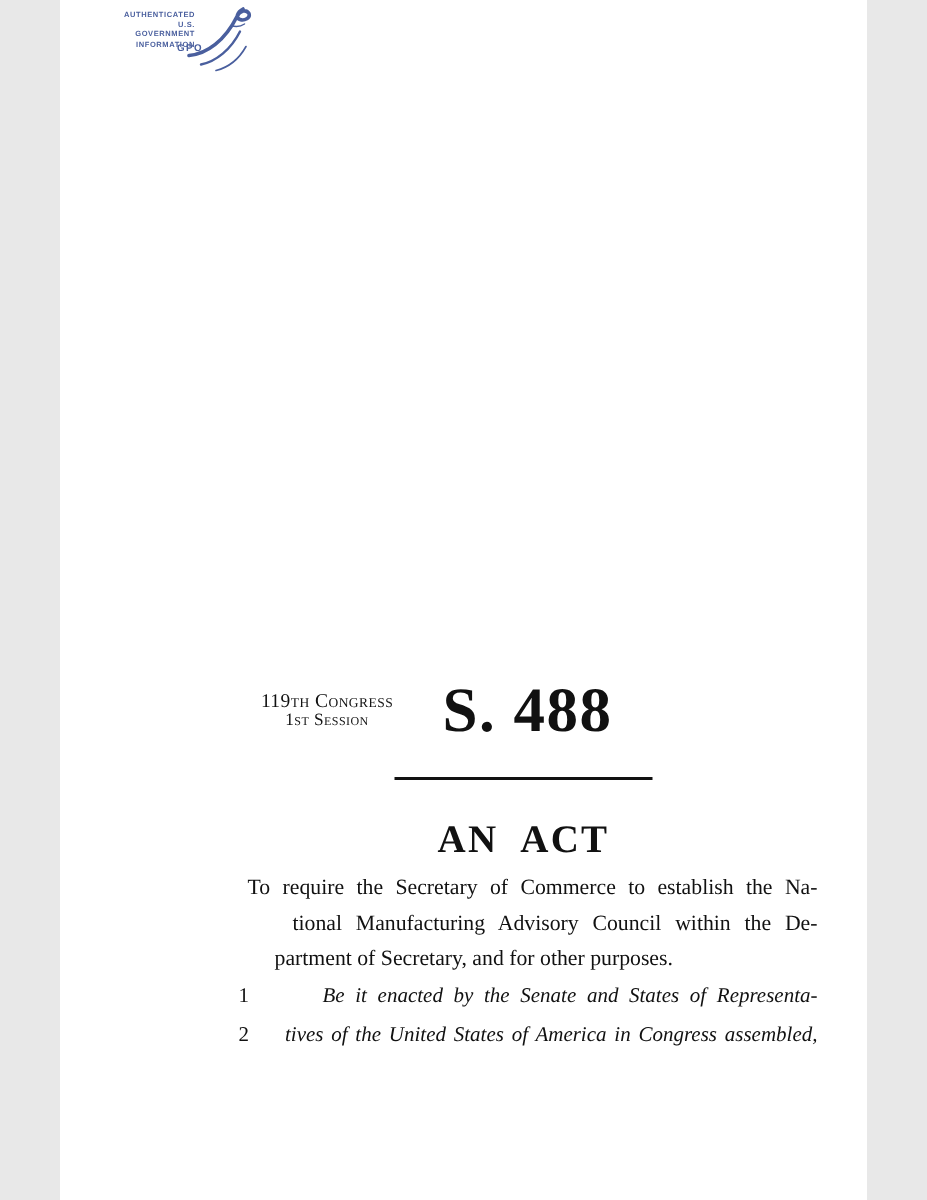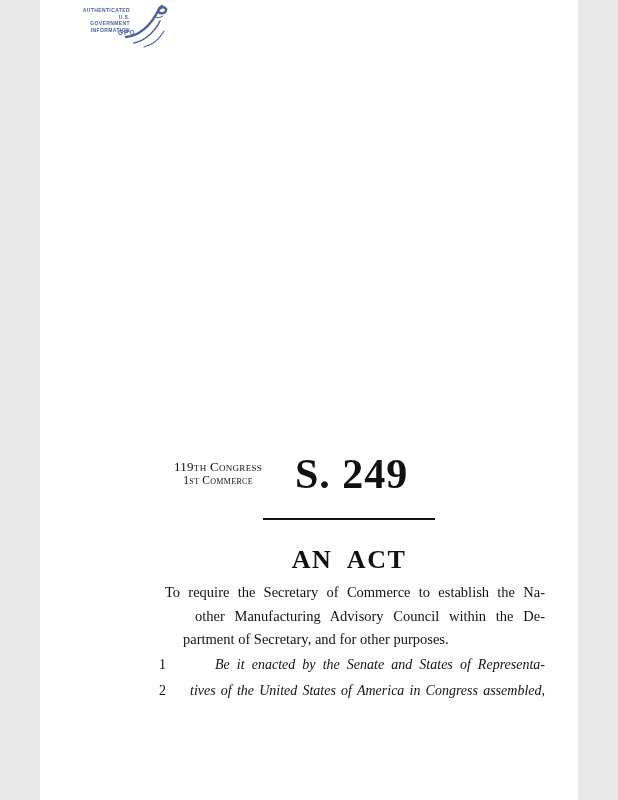--- a/index.html
+++ b/index.html
@@ -152,32 +152,32 @@
     <svg class="seal-eagle" width="44" height="46" viewBox="0 0 44 46" fill="none">
       <path d="M2 34 C14 33 26 24 34 8 C36 4 40 3 42 6 C43 9 39 11 36 10 C33 9 34 5 38 3" stroke="#4a5f9e" stroke-width="2.4" stroke-linecap="round" fill="none"></path>
       <path d="M10 40 C20 38 30 30 36 18" stroke="#4a5f9e" stroke-width="1.6" stroke-linecap="round" fill="none"></path>
       <path d="M20 44 C28 42 35 37 40 28" stroke="#4a5f9e" stroke-width="1.1" stroke-linecap="round" fill="none"></path>
       <path d="M30 14 C33 15 36 15 39 13" stroke="#4a5f9e" stroke-width="1" stroke-linecap="round" fill="none"></path>
     </svg>
   </div>
 
   <div class="congress-block">
     <div class="congress-line">119th Congress</div>
-    <div class="session-line">1st Commerce</div>
+    <div class="session-line">1st Session</div>
   </div>
 
-  <div class="bill-number">S. 249</div>
+  <div class="bill-number">S. 488</div>
 
   <div class="rule"></div>
 
   <div class="act-title">AN ACT</div>
 
   <div class="preamble">
     <div class="line justify">To require the Secretary of Commerce to establish the Na-</div>
-    <div class="line justify indent">other Manufacturing Advisory Council within the De-</div>
+    <div class="line justify indent">tional Manufacturing Advisory Council within the De-</div>
     <div class="line indent">partment of Secretary, and for other purposes.</div>
   </div>
 
   <div class="clause-row row-1">
     <span class="line-number">1</span>
     <div class="clause-text first-line">Be it enacted by the Senate and States of Representa-</div>
   </div>
   <div class="clause-row row-2">
     <span class="line-number">2</span>
     <div class="clause-text">tives of the United States of America in Congress assembled,</div>

